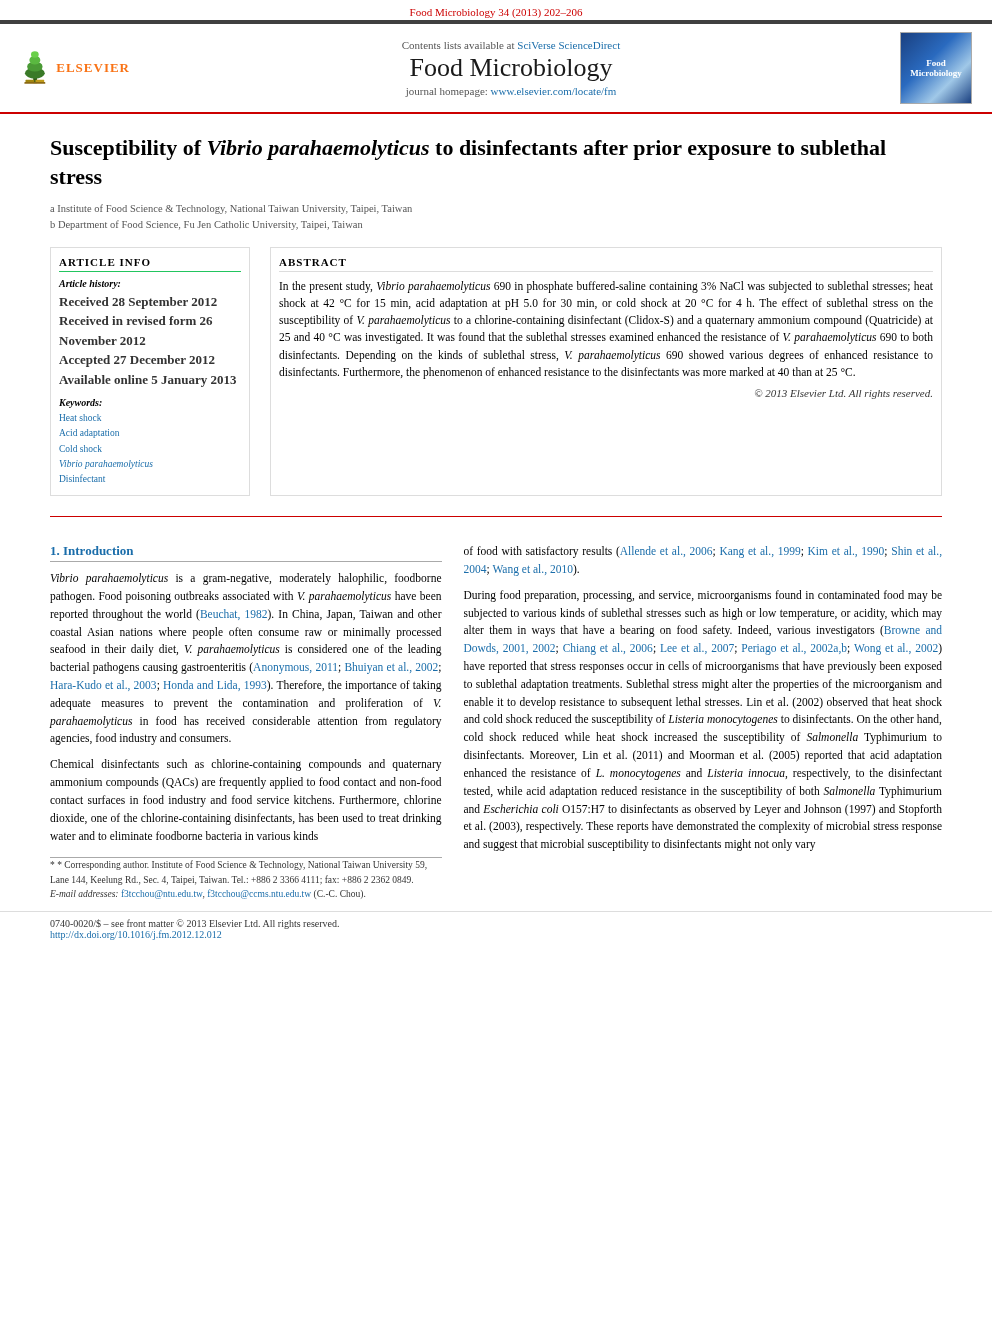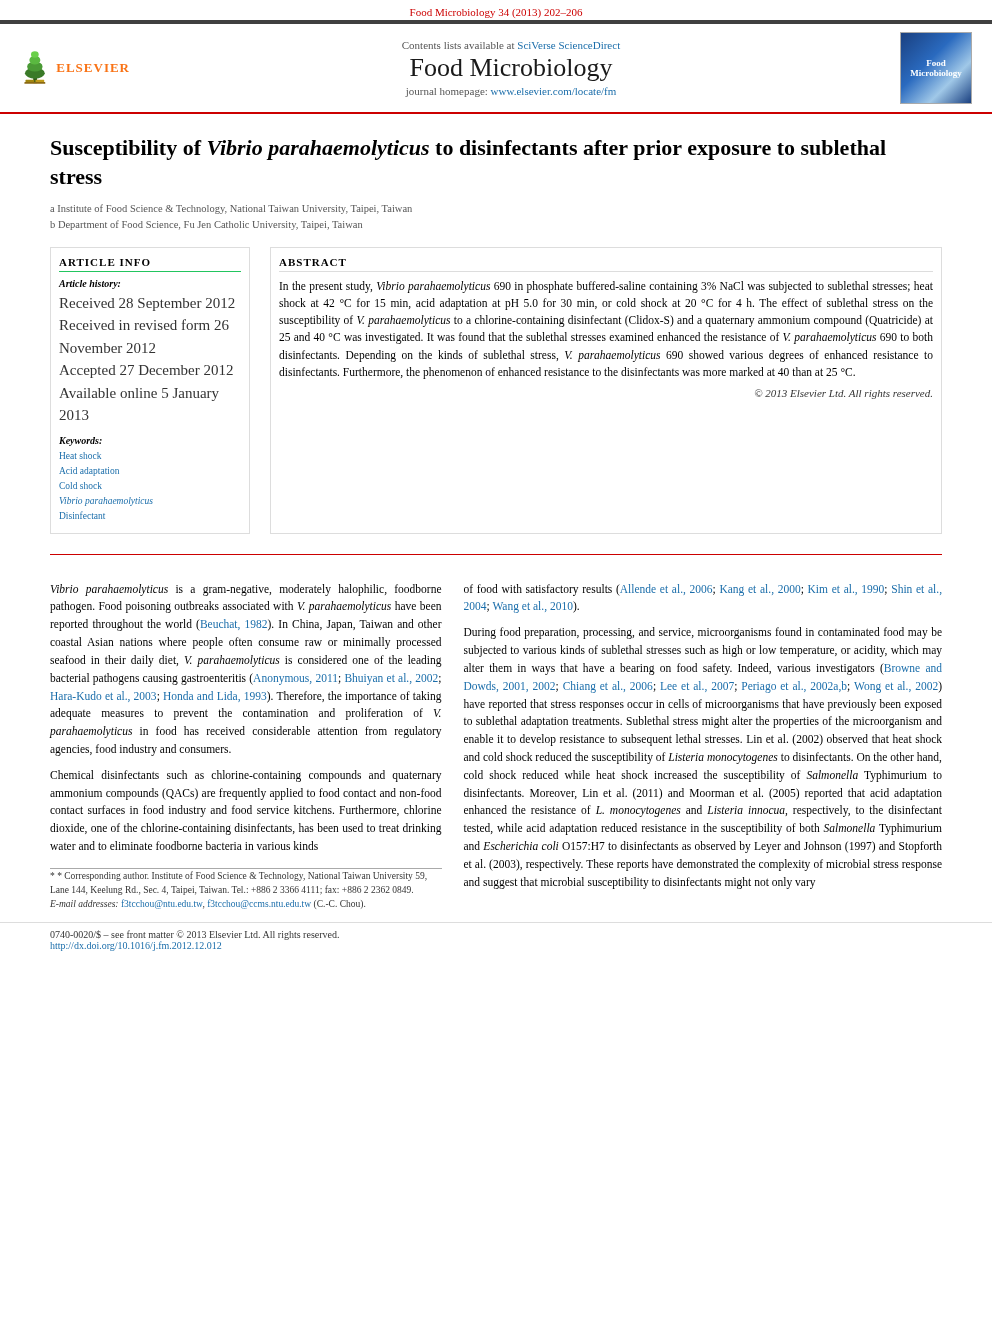--- a/index.html
+++ b/index.html
@@ -141,24 +141,25 @@
       text-transform: uppercase;
     }
     .article-info .section-title {
       font-size: 10px;
       font-style: italic;
       font-weight: bold;
       color: #000;
       margin-bottom: 3px;
     }
     .article-info .dates {
-      font-size: 15px;
+      font-size: 13px;
       color: #333;
       line-height: 1.5;
       margin-bottom: 8px;
+      font-weight: bold;
     }
     .article-info .keywords {
       font-size: 9.5px;
       color: #333;
       line-height: 1.6;
     }
     .keyword-item {
       color: #1a6daa;
       display: block;
     }
@@ -336,40 +337,41 @@
       <div class="copyright-line">© 2013 Elsevier Ltd. All rights reserved.</div>
     </div>
   </div>
 </div>
 
 <hr class="divider-line">
 
 <div class="main-content">
 
   <div class="left-col">
+    <div class="section-heading">1. Introduction</div>
     <p class="body-text">
       <em>Vibrio parahaemolyticus</em> is a gram-negative, moderately halophilic, foodborne pathogen. Food poisoning outbreaks associated with <em>V. parahaemolyticus</em> have been reported throughout the world (<a href="#">Beuchat, 1982</a>). In China, Japan, Taiwan and other coastal Asian nations where people often consume raw or minimally processed seafood in their daily diet, <em>V. parahaemolyticus</em> is considered one of the leading bacterial pathogens causing gastroenteritis (<a href="#">Anonymous, 2011</a>; <a href="#">Bhuiyan et al., 2002</a>; <a href="#">Hara-Kudo et al., 2003</a>; <a href="#">Honda and Lida, 1993</a>). Therefore, the importance of taking adequate measures to prevent the contamination and proliferation of <em>V. parahaemolyticus</em> in food has received considerable attention from regulatory agencies, food industry and consumers.
     </p>
     <p class="body-text">
       Chemical disinfectants such as chlorine-containing compounds and quaternary ammonium compounds (QACs) are frequently applied to food contact and non-food contact surfaces in food industry and food service kitchens. Furthermore, chlorine dioxide, one of the chlorine-containing disinfectants, has been used to treat drinking water and to eliminate foodborne bacteria in various kinds
     </p>
 
     <div class="footnote-area">
       <p class="footnote-text">
         * <span>* Corresponding author. Institute of Food Science &amp; Technology, National Taiwan University 59, Lane 144, Keelung Rd., Sec. 4, Taipei, Taiwan. Tel.: +886 2 3366 4111; fax: +886 2 2362 0849.</span>
       </p>
       <p class="footnote-text">
         <em>E-mail addresses:</em> <a href="#">f3tcchou@ntu.edu.tw</a>, <a href="#">f3tcchou@ccms.ntu.edu.tw</a> (C.-C. Chou).
       </p>
     </div>
   </div>
 
   <div class="right-col">
     <p class="body-text">
-      of food with satisfactory results (<a href="#">Allende et al., 2006</a>; <a href="#">Kang et al., 2000</a>; <a href="#">Kim et al., 1990</a>; <a href="#">Shin et al., 2004</a>; <a href="#">Wang et al., 2010</a>).
+      of food with satisfactory results (<a href="#">Allende et al., 2006</a>; <a href="#">Kang et al., 1999</a>; <a href="#">Kim et al., 1990</a>; <a href="#">Shin et al., 2004</a>; <a href="#">Wang et al., 2010</a>).
     </p>
     <p class="body-text">
       During food preparation, processing, and service, microorganisms found in contaminated food may be subjected to various kinds of sublethal stresses such as high or low temperature, or acidity, which may alter them in ways that have a bearing on food safety. Indeed, various investigators (<a href="#">Browne and Dowds, 2001, 2002</a>; <a href="#">Chiang et al., 2006</a>; <a href="#">Lee et al., 2007</a>; <a href="#">Periago et al., 2002a,b</a>; <a href="#">Wong et al., 2002</a>) have reported that stress responses occur in cells of microorganisms that have previously been exposed to sublethal adaptation treatments. Sublethal stress might alter the properties of the microorganism and enable it to develop resistance to subsequent lethal stresses. Lin et al. (2002) observed that heat shock and cold shock reduced the susceptibility of <em>Listeria monocytogenes</em> to disinfectants. On the other hand, cold shock reduced while heat shock increased the susceptibility of <em>Salmonella</em> Typhimurium to disinfectants. Moreover, Lin et al. (2011) and Moorman et al. (2005) reported that acid adaptation enhanced the resistance of <em>L. monocytogenes</em> and <em>Listeria innocua</em>, respectively, to the disinfectant tested, while acid adaptation reduced resistance in the susceptibility of both <em>Salmonella</em> Typhimurium and <em>Escherichia coli</em> O157:H7 to disinfectants as observed by Leyer and Johnson (1997) and Stopforth et al. (2003), respectively. These reports have demonstrated the complexity of microbial stress response and suggest that microbial susceptibility to disinfectants might not only vary
     </p>
   </div>
 </div>
 
 <div class="bottom-bar">
   <div>0740-0020/$ – see front matter © 2013 Elsevier Ltd. All rights reserved.</div>
   <div>

